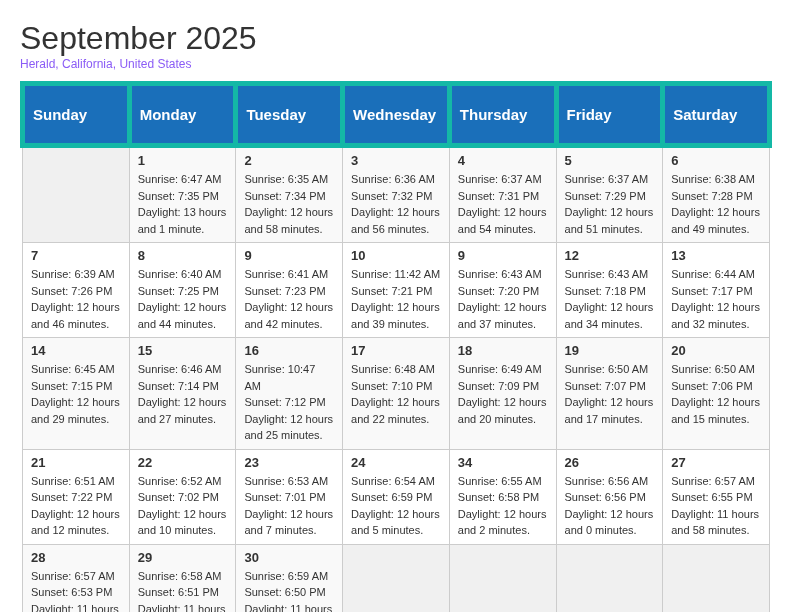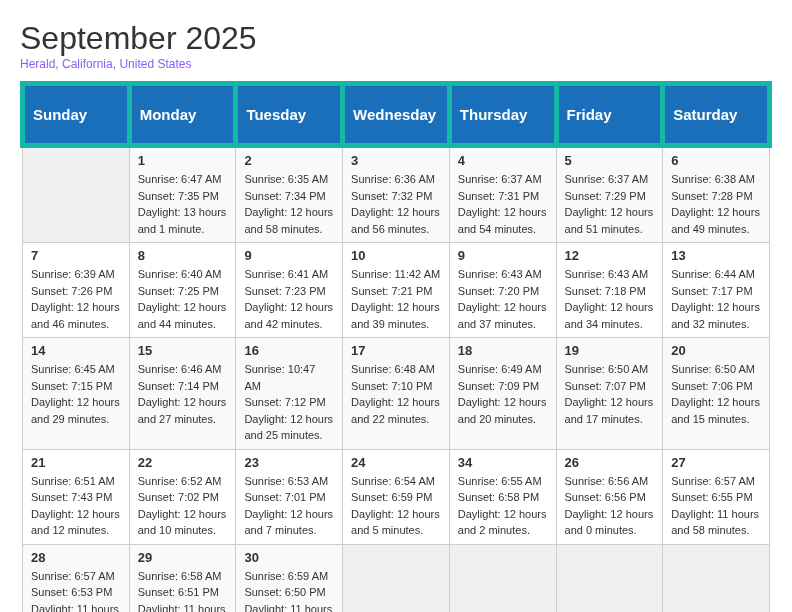--- a/index.html
+++ b/index.html
@@ -195,21 +195,21 @@
           <div class="day-info"><span>Sunrise: 6:50 AM</span><br><span>Sunset: 7:07 PM</span><br><span>Daylight: 12 hours</span><br><span>and 17 minutes.</span></div>
         </td>
         <td>
           <span class="day-number">20</span>
           <div class="day-info"><span>Sunrise: 6:50 AM</span><br><span>Sunset: 7:06 PM</span><br><span>Daylight: 12 hours</span><br><span>and 15 minutes.</span></div>
         </td>
       </tr>
       <tr class="week-row">
         <td>
           <span class="day-number">21</span>
-          <div class="day-info"><span>Sunrise: 6:51 AM</span><br><span>Sunset: 7:43 PM</span><br><span>Daylight: 12 hours</span><br><span>and 12 minutes.</span></div>
+          <div class="day-info"><span>Sunrise: 6:51 AM</span><br><span>Sunset: 7:22 PM</span><br><span>Daylight: 12 hours</span><br><span>and 12 minutes.</span></div>
         </td>
         <td>
           <span class="day-number">22</span>
           <div class="day-info"><span>Sunrise: 6:52 AM</span><br><span>Sunset: 7:02 PM</span><br><span>Daylight: 12 hours</span><br><span>and 10 minutes.</span></div>
         </td>
         <td>
           <span class="day-number">23</span>
           <div class="day-info"><span>Sunrise: 6:53 AM</span><br><span>Sunset: 7:01 PM</span><br><span>Daylight: 12 hours</span><br><span>and 7 minutes.</span></div>
         </td>
         <td>

